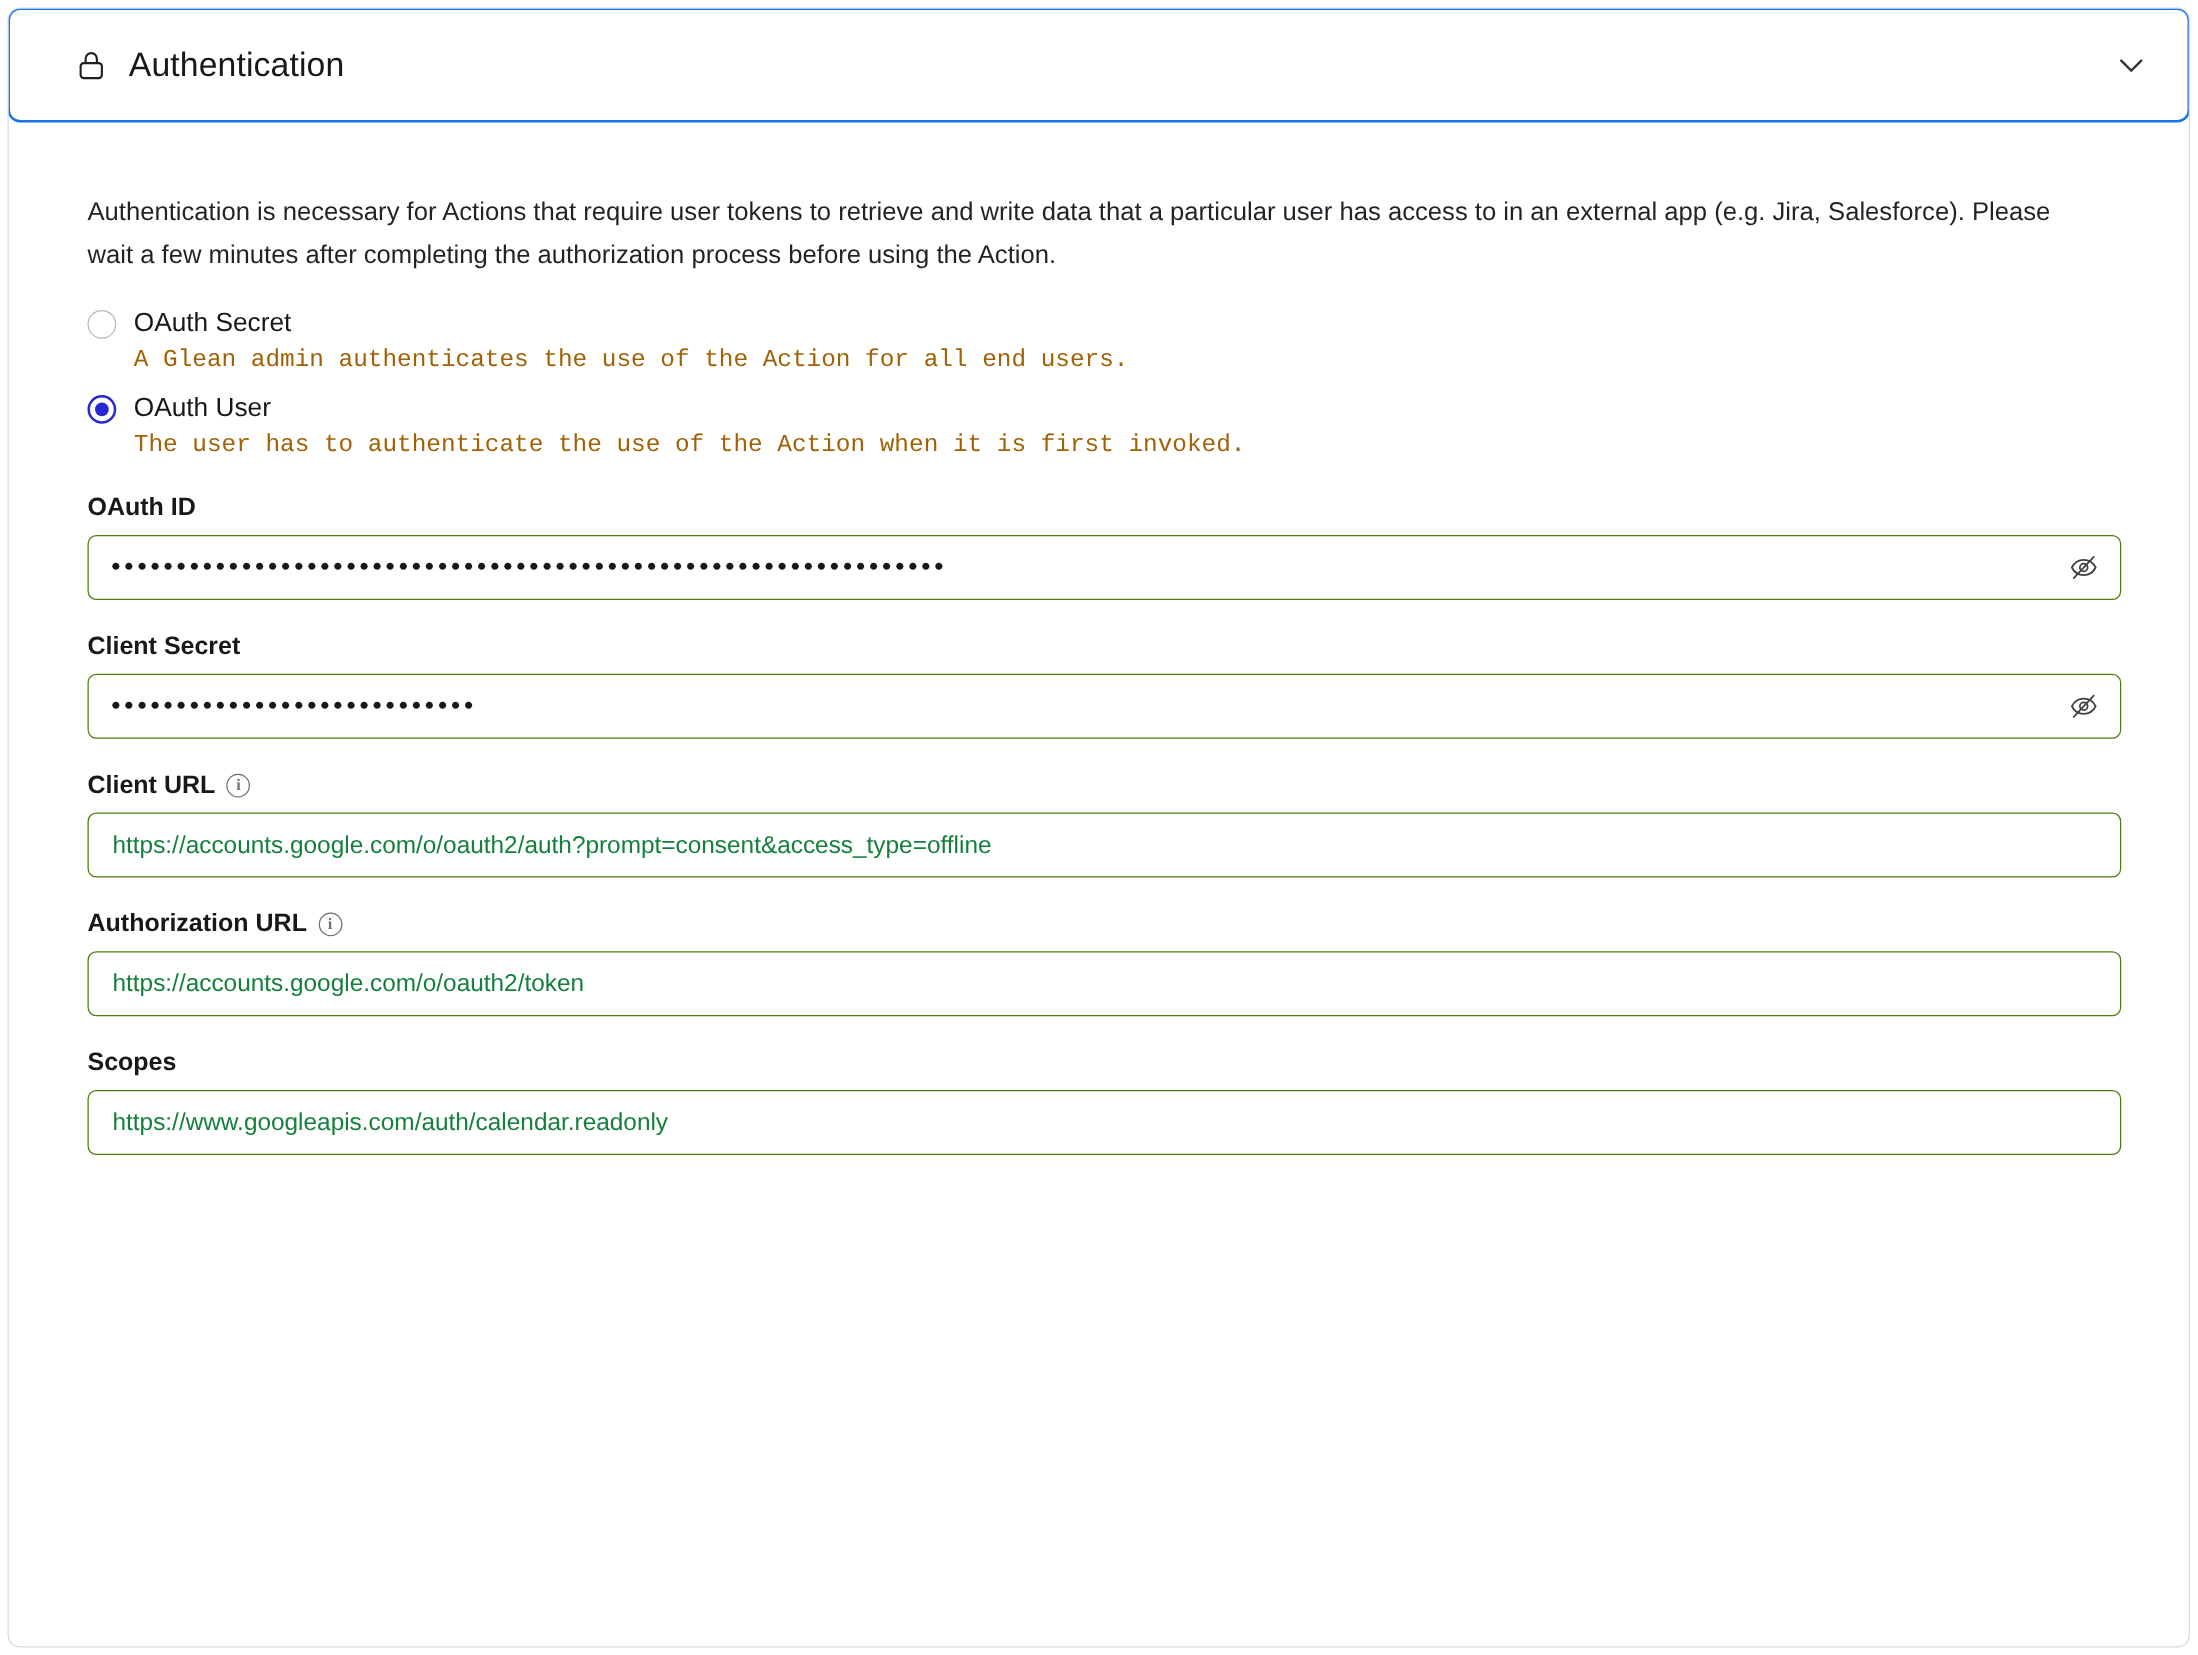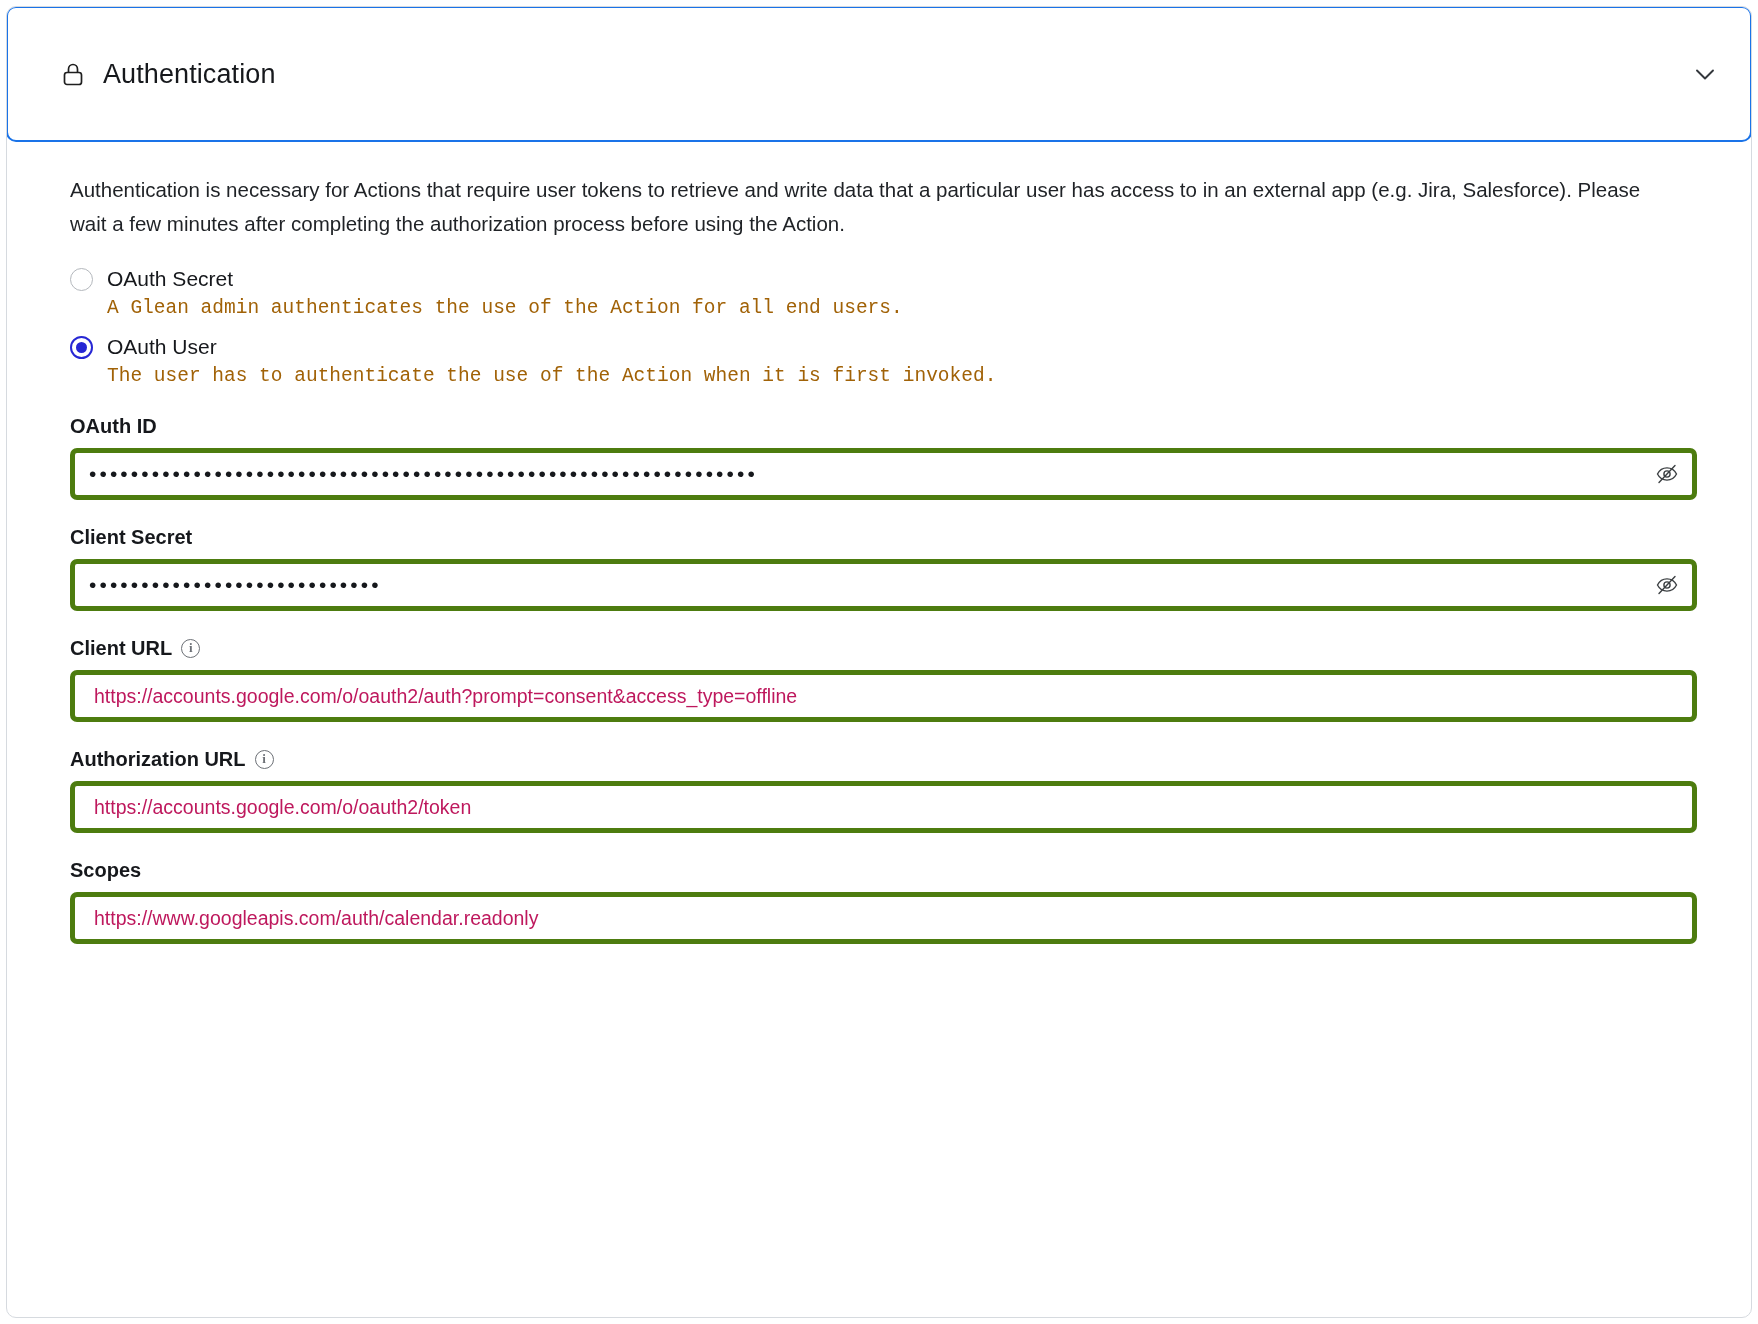--- a/index.html
+++ b/index.html
@@ -24,21 +24,21 @@
     height: 1312px;
     background: #ffffff;
     border: 1px solid #d6dadf;
     border-radius: 10px;
     overflow: hidden;
   }
 
   
   .panel-header {
     position: relative;
-    height: 136px;
+    height: 92px;
     border: 2px solid #1a73e8;
     border-radius: 10px;
     margin: -1px;
     display: flex;
     align-items: center;
     padding: 0 30px 0 52px;
     background: #ffffff;
   }
   .panel-header .lock-icon {
     width: 26px;
@@ -62,21 +62,21 @@
     height: 30px;
     display: flex;
     align-items: center;
     justify-content: center;
     color: #33373c;
     cursor: pointer;
   }
 
   
   .panel-body {
-    padding: 32px 54px 0 63px;
+    padding: 56px 54px 0 63px;
   }
 
   .intro {
     font-size: 20.5px;
     line-height: 34px;
     color: #1f2226;
     max-width: 1600px;
     margin: 0 0 26px 0;
   }
 
@@ -152,26 +152,26 @@
   
   .field { margin-bottom: 26px; }
   .input-wrap {
     position: relative;
     width: 100%;
     max-width: 1637px;
   }
   .text-input {
     width: 100%;
     height: 52px;
-    border: 5px solid #4d7c0f;
+    border: 1px solid #4d7c0f;
     border-radius: 7px;
     background: #fff;
     font-family: "Liberation Sans", sans-serif;
     font-size: 19.5px;
-    color: #be185d;
+    color: #15803d;
     padding: 0 54px 0 19px;
     outline: none;
   }
   .text-input.plain { padding-right: 19px; }
   .text-input::placeholder { color: #9aa0a6; }
 
   .dots {
     position: absolute;
     left: 19px;
     top: 0;

